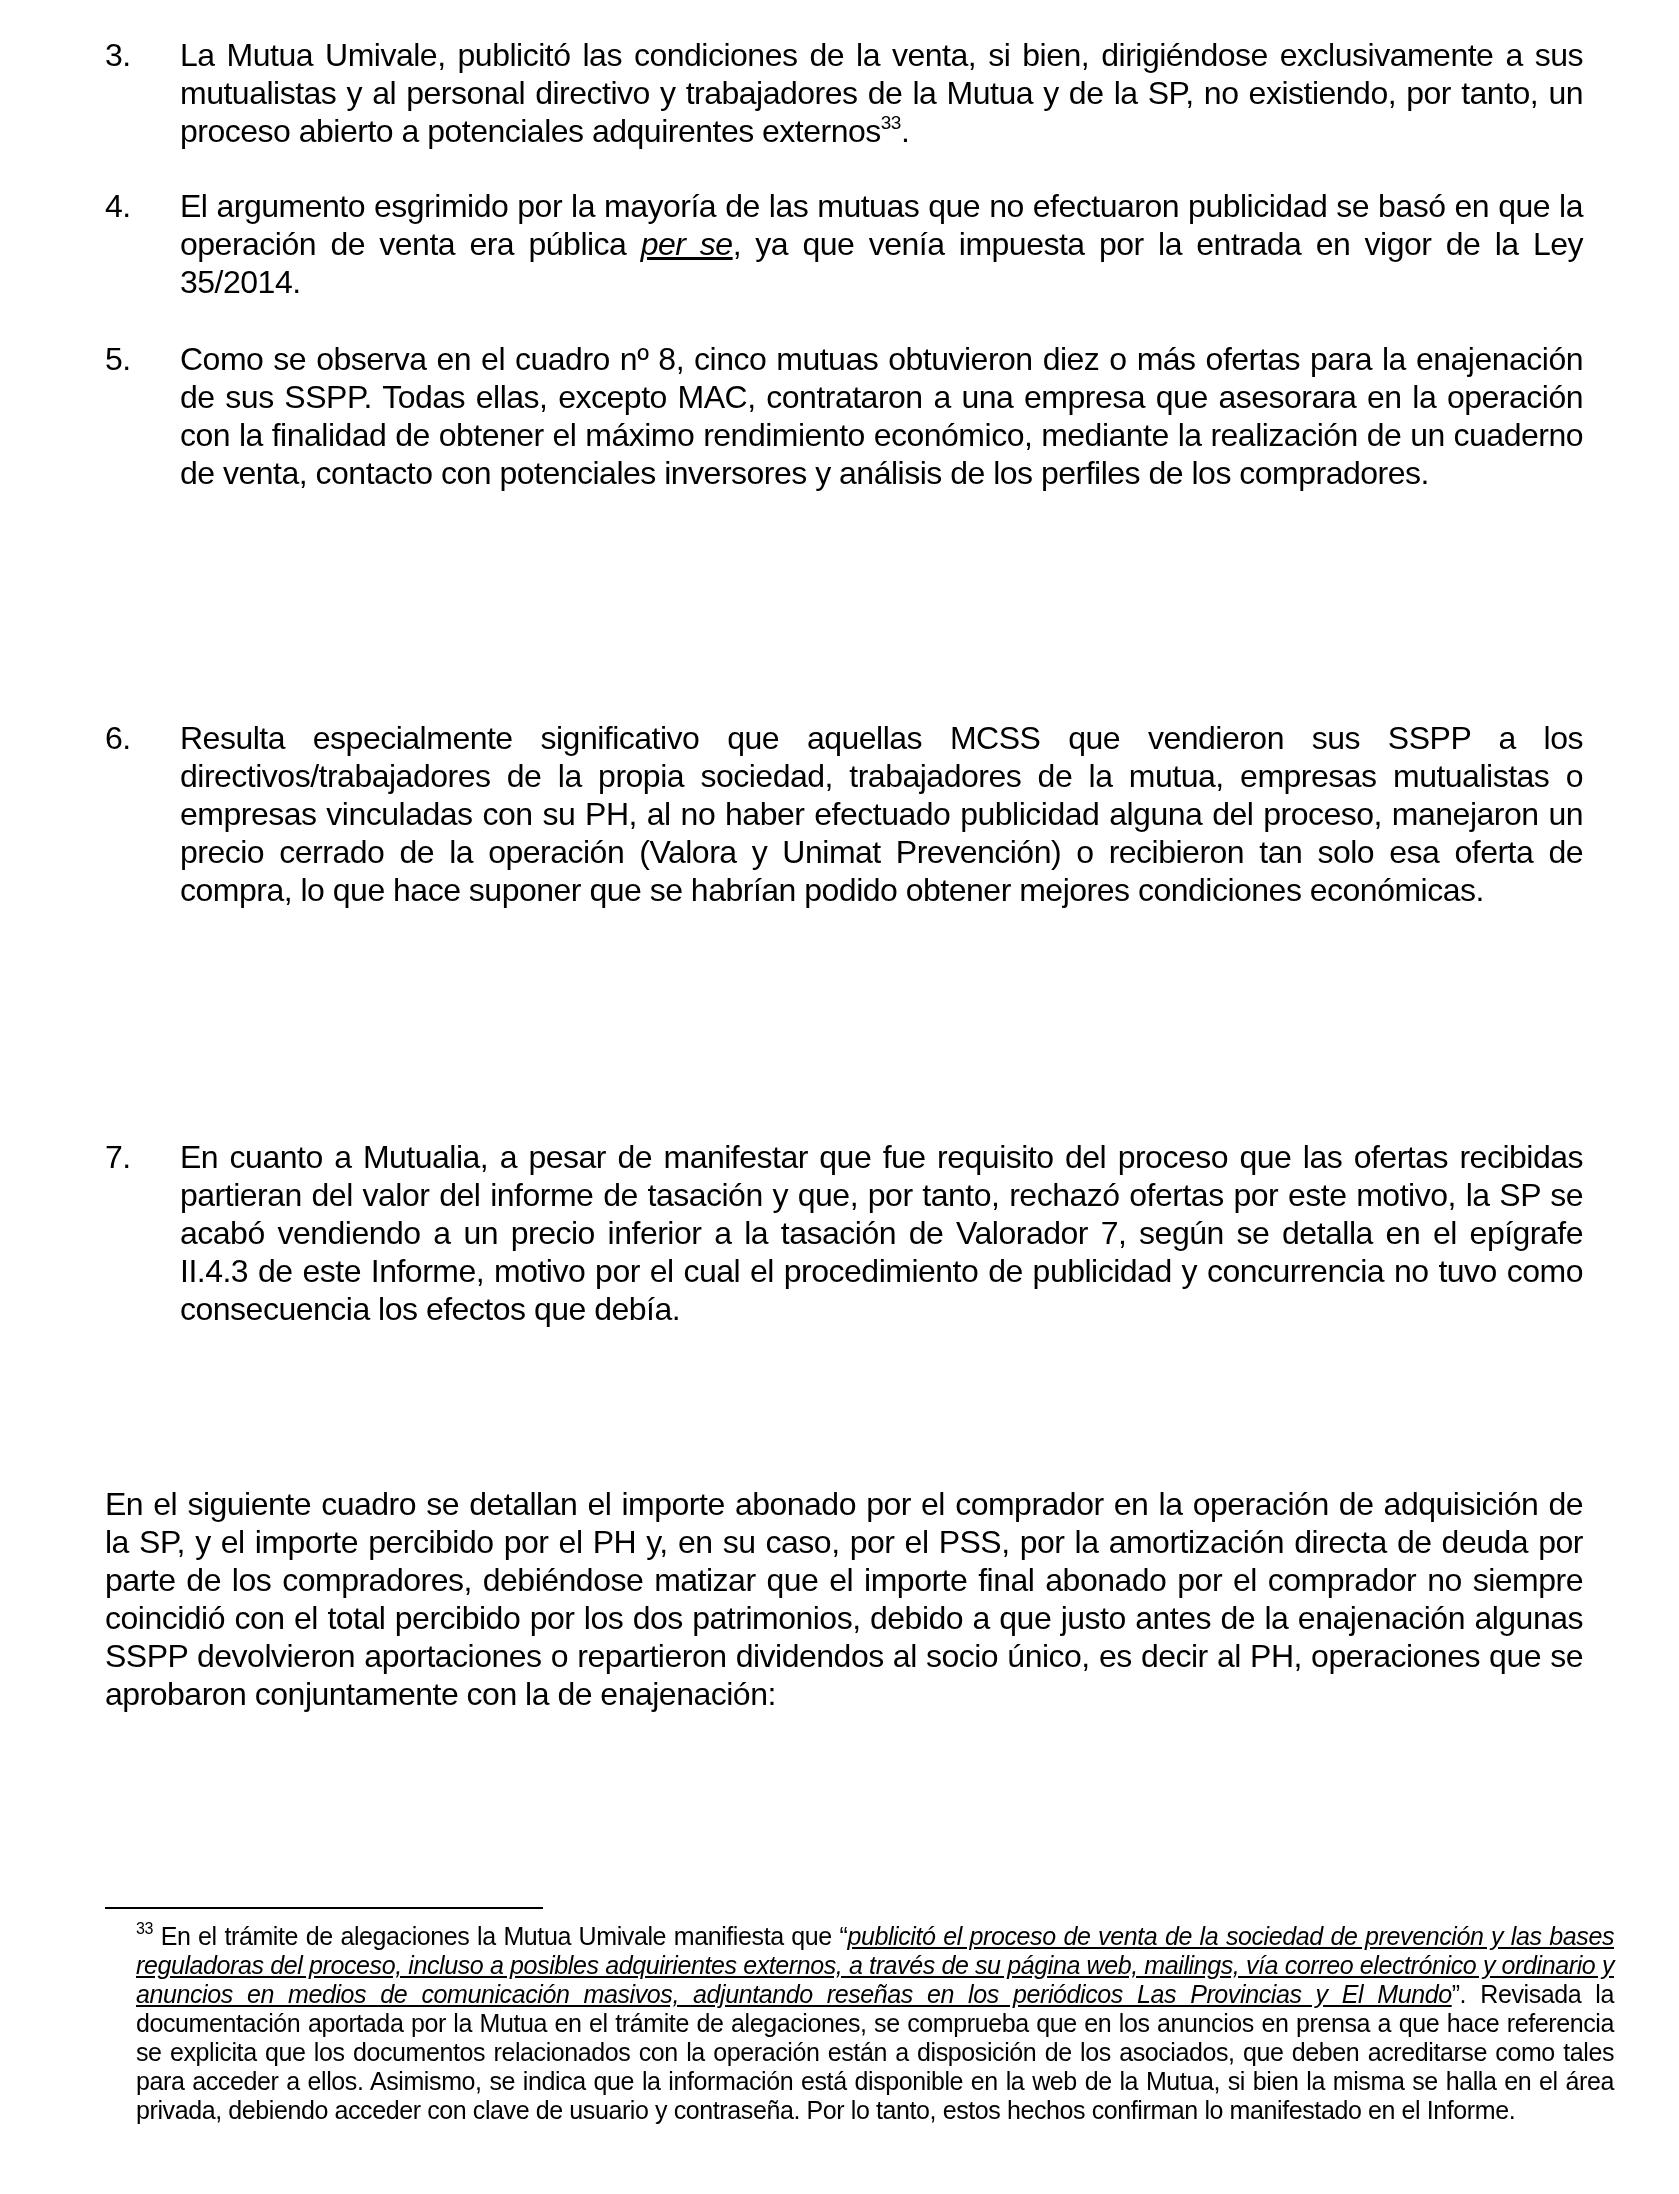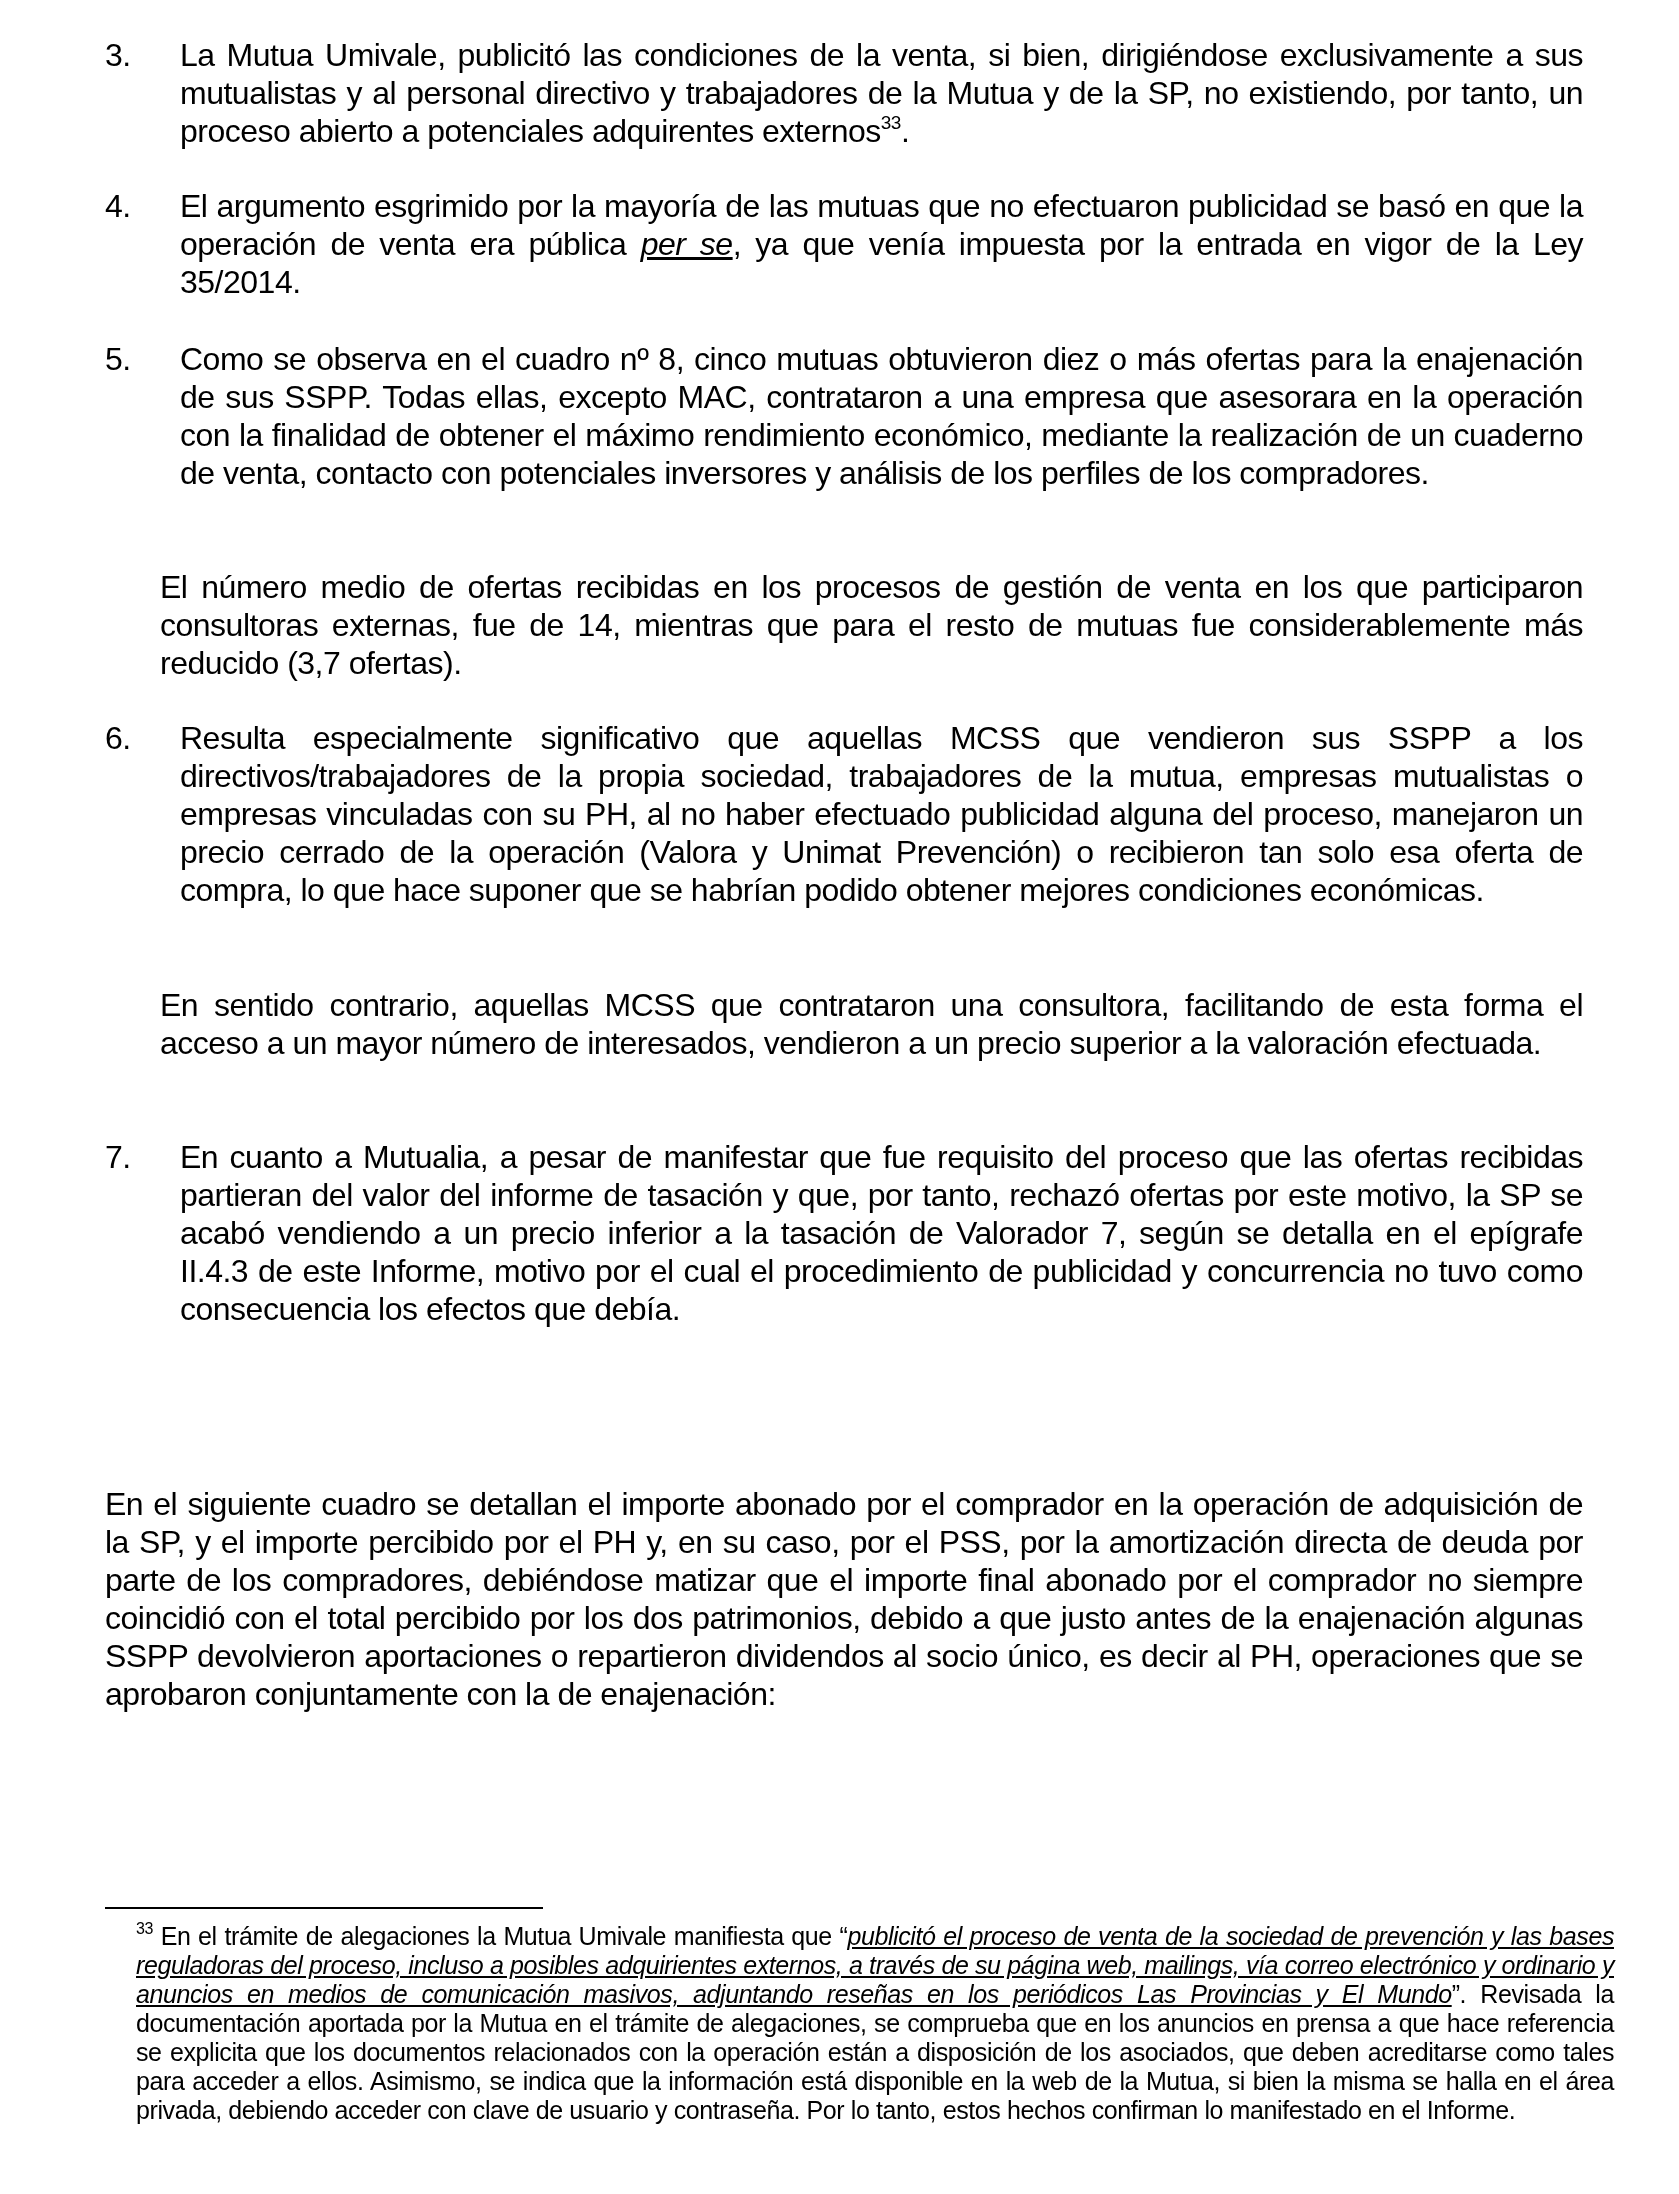--- a/index.html
+++ b/index.html
@@ -107,27 +107,25 @@
 
   <div class="list-item last-line-left" style="top:187px;">
     <span class="num">4.</span>
     <span class="txt"><span>El argumento esgrimido por la mayoría de las mutuas que no efectuaron publicidad se basó en que la operación de venta era pública </span><i>per se</i><span>, ya que venía impuesta por la entrada en vigor de la Ley 35/2014.</span></span>
   </div>
 
   <div class="list-item last-line-left" style="top:340px;">
     <span class="num">5.</span>
     <span class="txt">Como se observa en el cuadro nº 8, cinco mutuas obtuvieron diez o más ofertas para la enajenación de sus SSPP. Todas ellas, excepto MAC, contrataron a una empresa que asesorara en la operación con la finalidad de obtener el máximo rendimiento económico, mediante la realización de un cuaderno de venta, contacto con potenciales inversores y análisis de los perfiles de los compradores.</span>
   </div>
-  <div class="sub-para last-line-left" style="top:568px;">El número medio de ofertas recibidas en los procesos de gestión de venta en los que participaron consultoras externas, fue de 14, mientras que para el resto de mutuas fue considerablemente más reducido (3,7 ofertas).</div>
 
   <div class="list-item last-line-left" style="top:719px;">
     <span class="num">6.</span>
     <span class="txt">Resulta especialmente significativo que aquellas MCSS que vendieron sus SSPP a los directivos/trabajadores de la propia sociedad, trabajadores de la mutua, empresas mutualistas o empresas vinculadas con su PH, al no haber efectuado publicidad alguna del proceso, manejaron un precio cerrado de la operación (Valora y Unimat Prevención) o recibieron tan solo esa oferta de compra, lo que hace suponer que se habrían podido obtener mejores condiciones económicas.</span>
   </div>
-  <div class="sub-para last-line-left" style="top:986px;">En sentido contrario, aquellas MCSS que contrataron una consultora, facilitando de esta forma el acceso a un mayor número de interesados, vendieron a un precio superior a la valoración efectuada.</div>
 
   <div class="list-item last-line-left" style="top:1138px;">
     <span class="num">7.</span>
     <span class="txt">En cuanto a Mutualia, a pesar de manifestar que fue requisito del proceso que las ofertas recibidas partieran del valor del informe de tasación y que, por tanto, rechazó ofertas por este motivo, la SP se acabó vendiendo a un precio inferior a la tasación de Valorador 7, según se detalla en el epígrafe II.4.3 de este Informe, motivo por el cual el procedimiento de publicidad y concurrencia no tuvo como consecuencia los efectos que debía.</span>
   </div>
 
 
   <div class="body-para last-line-left" style="top:1465px;">En el siguiente cuadro se detallan el importe abonado por el comprador en la operación de adquisición de la SP, y el importe percibido por el PH y, en su caso, por el PSS, por la amortización directa de deuda por parte de los compradores, debiéndose matizar que el importe final abonado por el comprador no siempre coincidió con el total percibido por los dos patrimonios, debido a que justo antes de la enajenación algunas SSPP devolvieron aportaciones o repartieron dividendos al socio único, es decir al PH, operaciones que se aprobaron conjuntamente con la de enajenación:</div>
 
   <div class="footnote-rule"></div>

